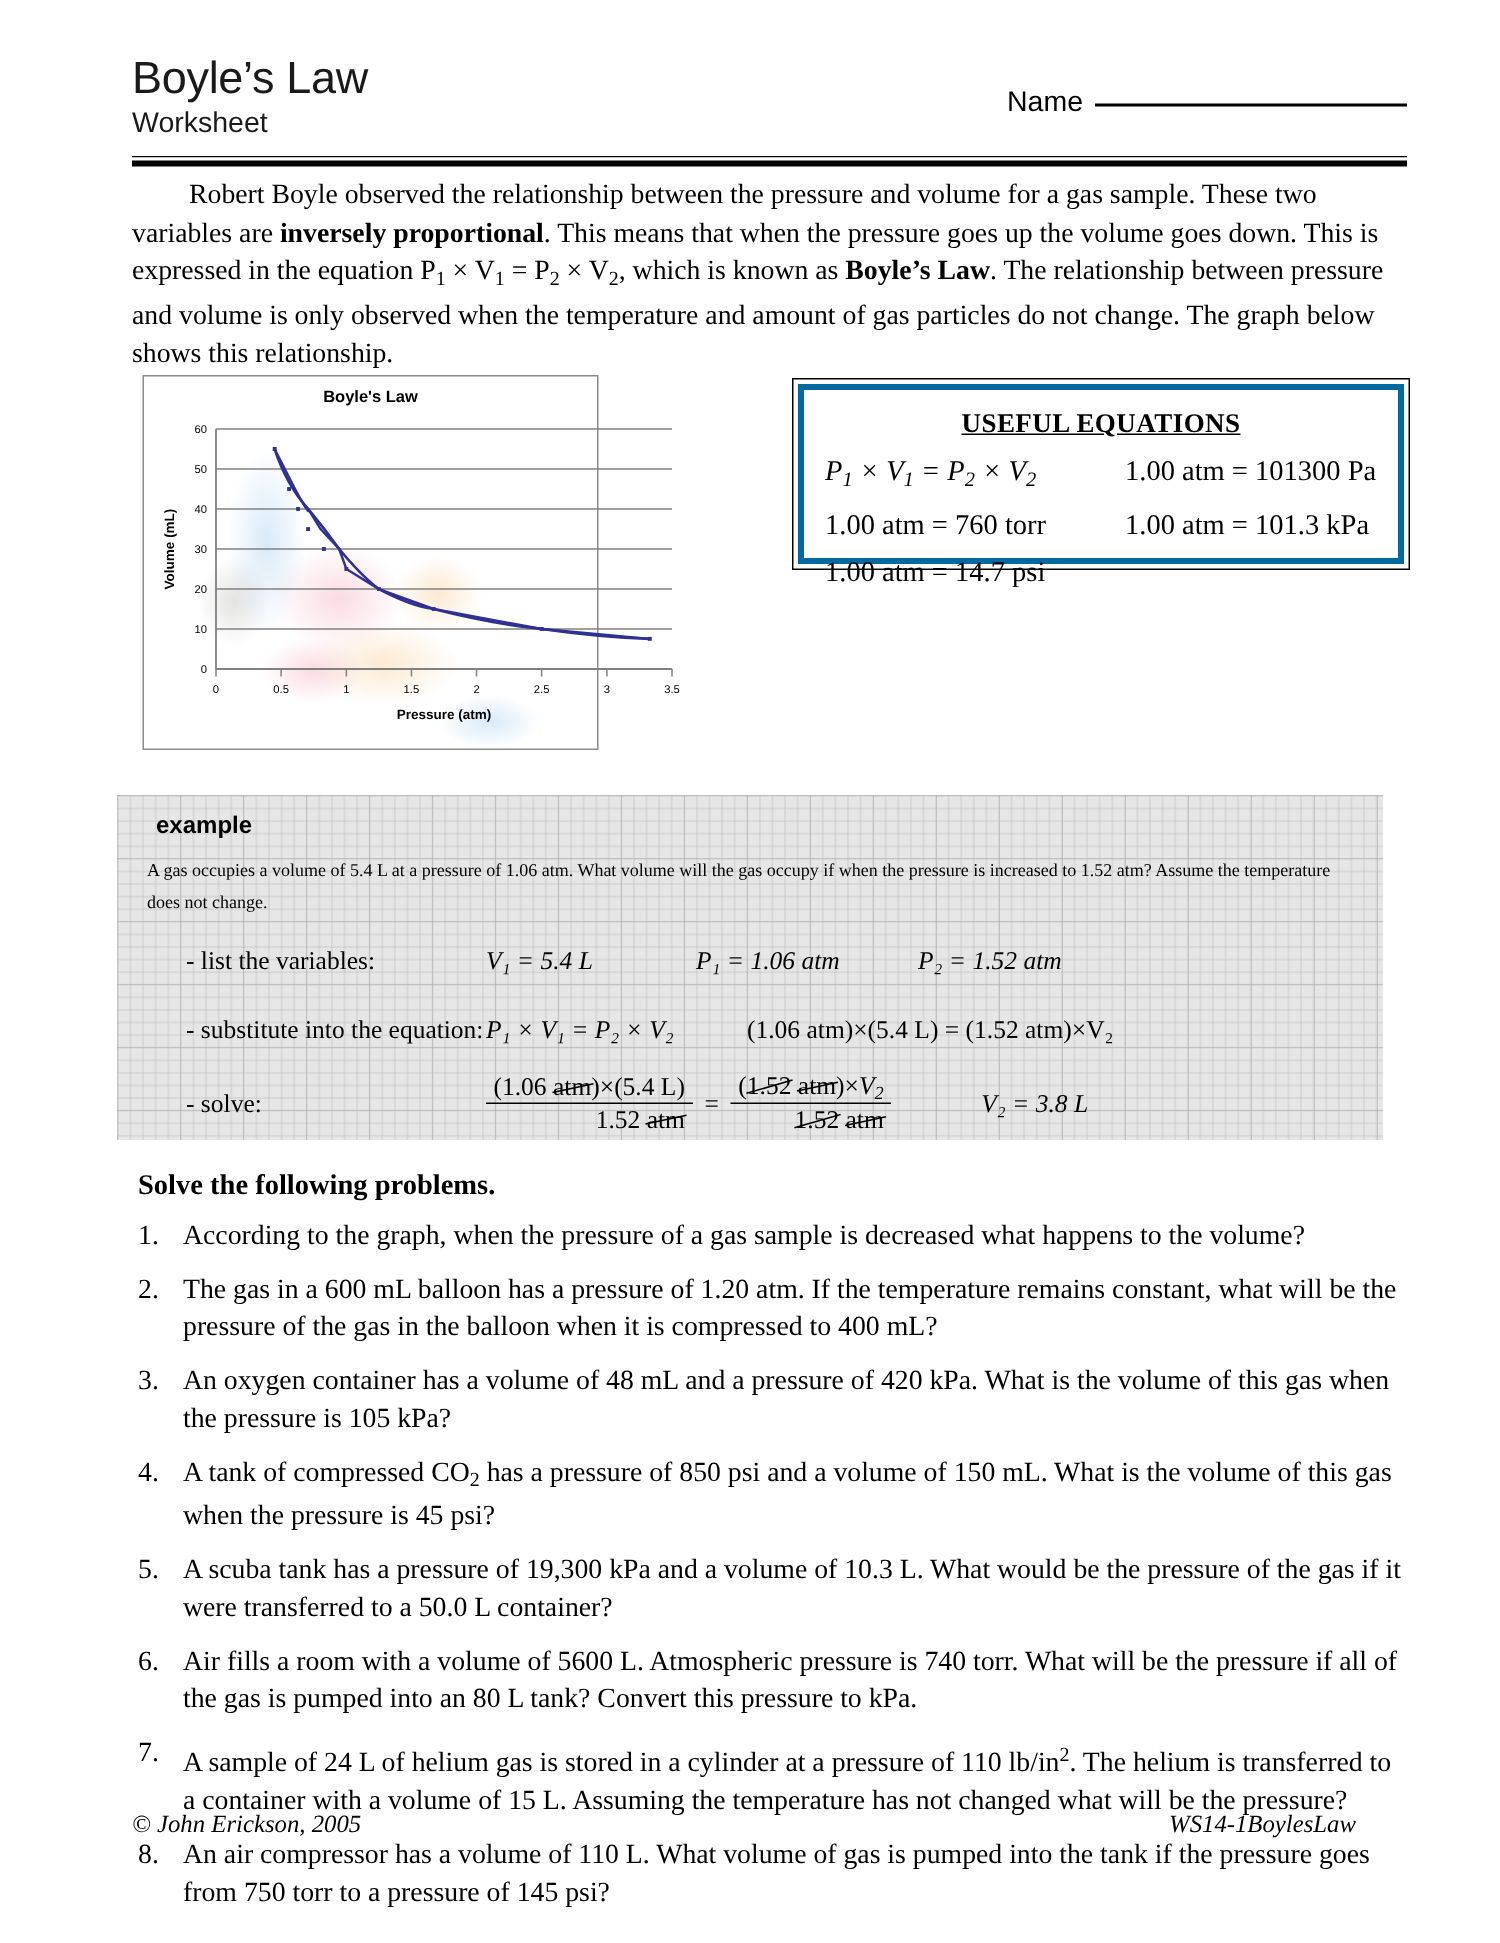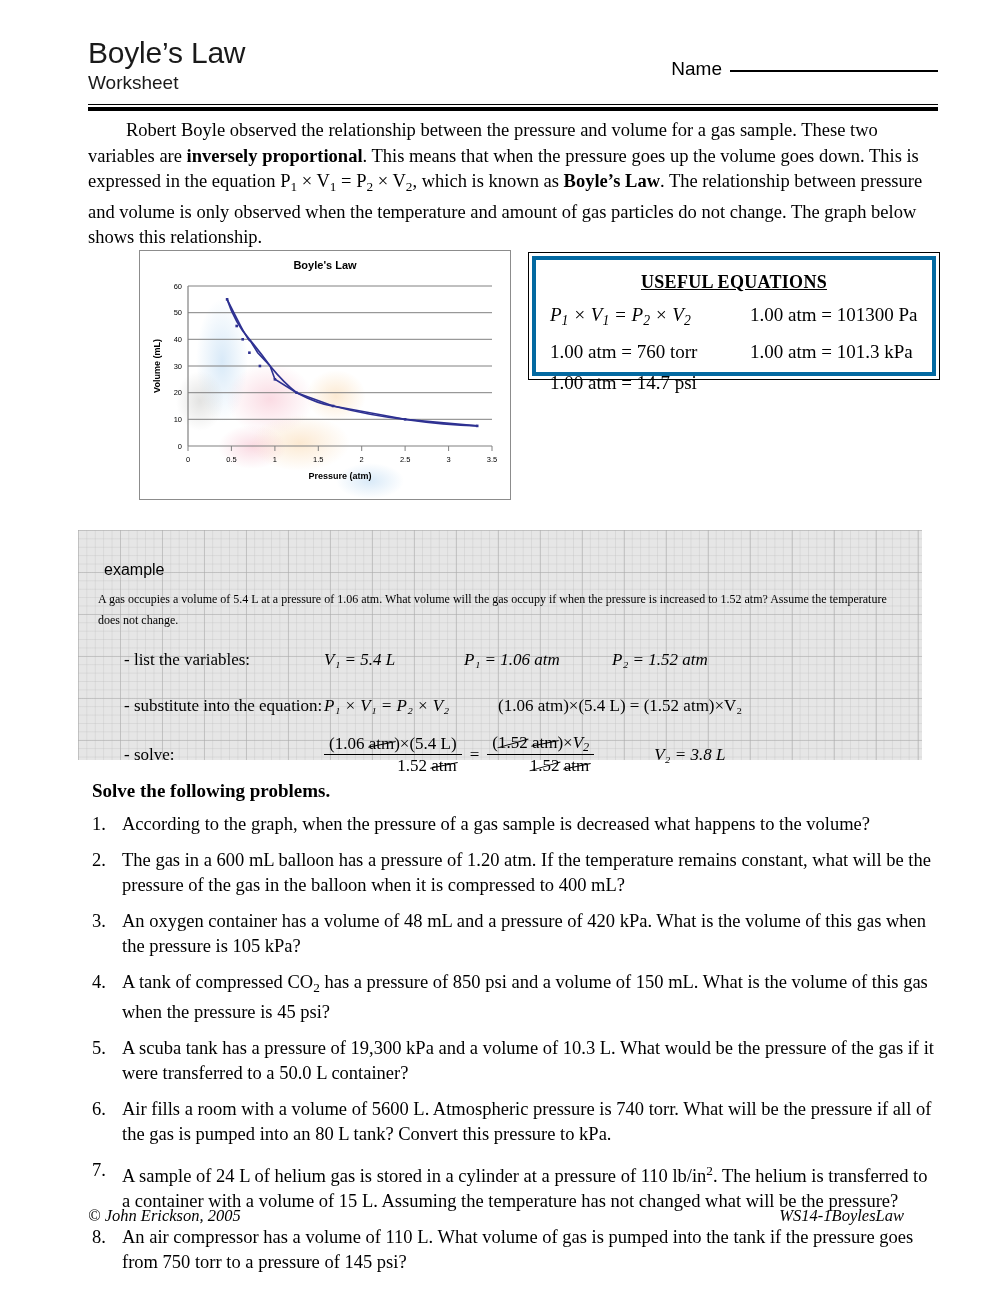--- a/index.html
+++ b/index.html
@@ -86,26 +86,25 @@
   }
   .intro b { font-weight: bold; }
   sub { font-size: 0.72em; vertical-align: -0.28em; }
   sup { font-size: 0.72em; vertical-align: 0.52em; }
 
   
   .chart-panel {
     position: absolute;
     left: 95px;
     top: 250px;
-    width: 372px;
+    width: 304px;
     height: 250px;
     border: 1.5px solid #8c8c8c;
     background: #ffffff;
     box-sizing: border-box;
-    margin-left: 44px;
   }
   .chart-title {
     position: absolute;
     top: 8px;
     left: 0;
     width: 100%;
     text-align: center;
     font-family: "Liberation Sans", sans-serif;
     font-size: 11px;
     font-weight: bold;
@@ -162,22 +161,22 @@
       linear-gradient(to bottom, rgba(170,170,170,0.50) 1px, transparent 1px),
       linear-gradient(to right, rgba(190,190,190,0.35) 1px, transparent 1px),
       linear-gradient(to bottom, rgba(190,190,190,0.35) 1px, transparent 1px);
     background-size: 42px 42px, 42px 42px, 8.4px 8.4px, 8.4px 8.4px;
     box-sizing: border-box;
     padding: 12px 16px;
   }
   .example-label {
     font-family: "Liberation Sans", sans-serif;
     font-size: 16px;
-    font-weight: normal;
-    margin: 19px 0 10px 10px;
+    font-weight: bold;
+    margin: 0 0 10px 10px;
   }
   .example-text {
     font-size: 12px;
     line-height: 21px;
     margin: 0 4px 0 4px;
   }
   .ex-row {
     display: flex;
     align-items: center;
     margin-left: 30px;

